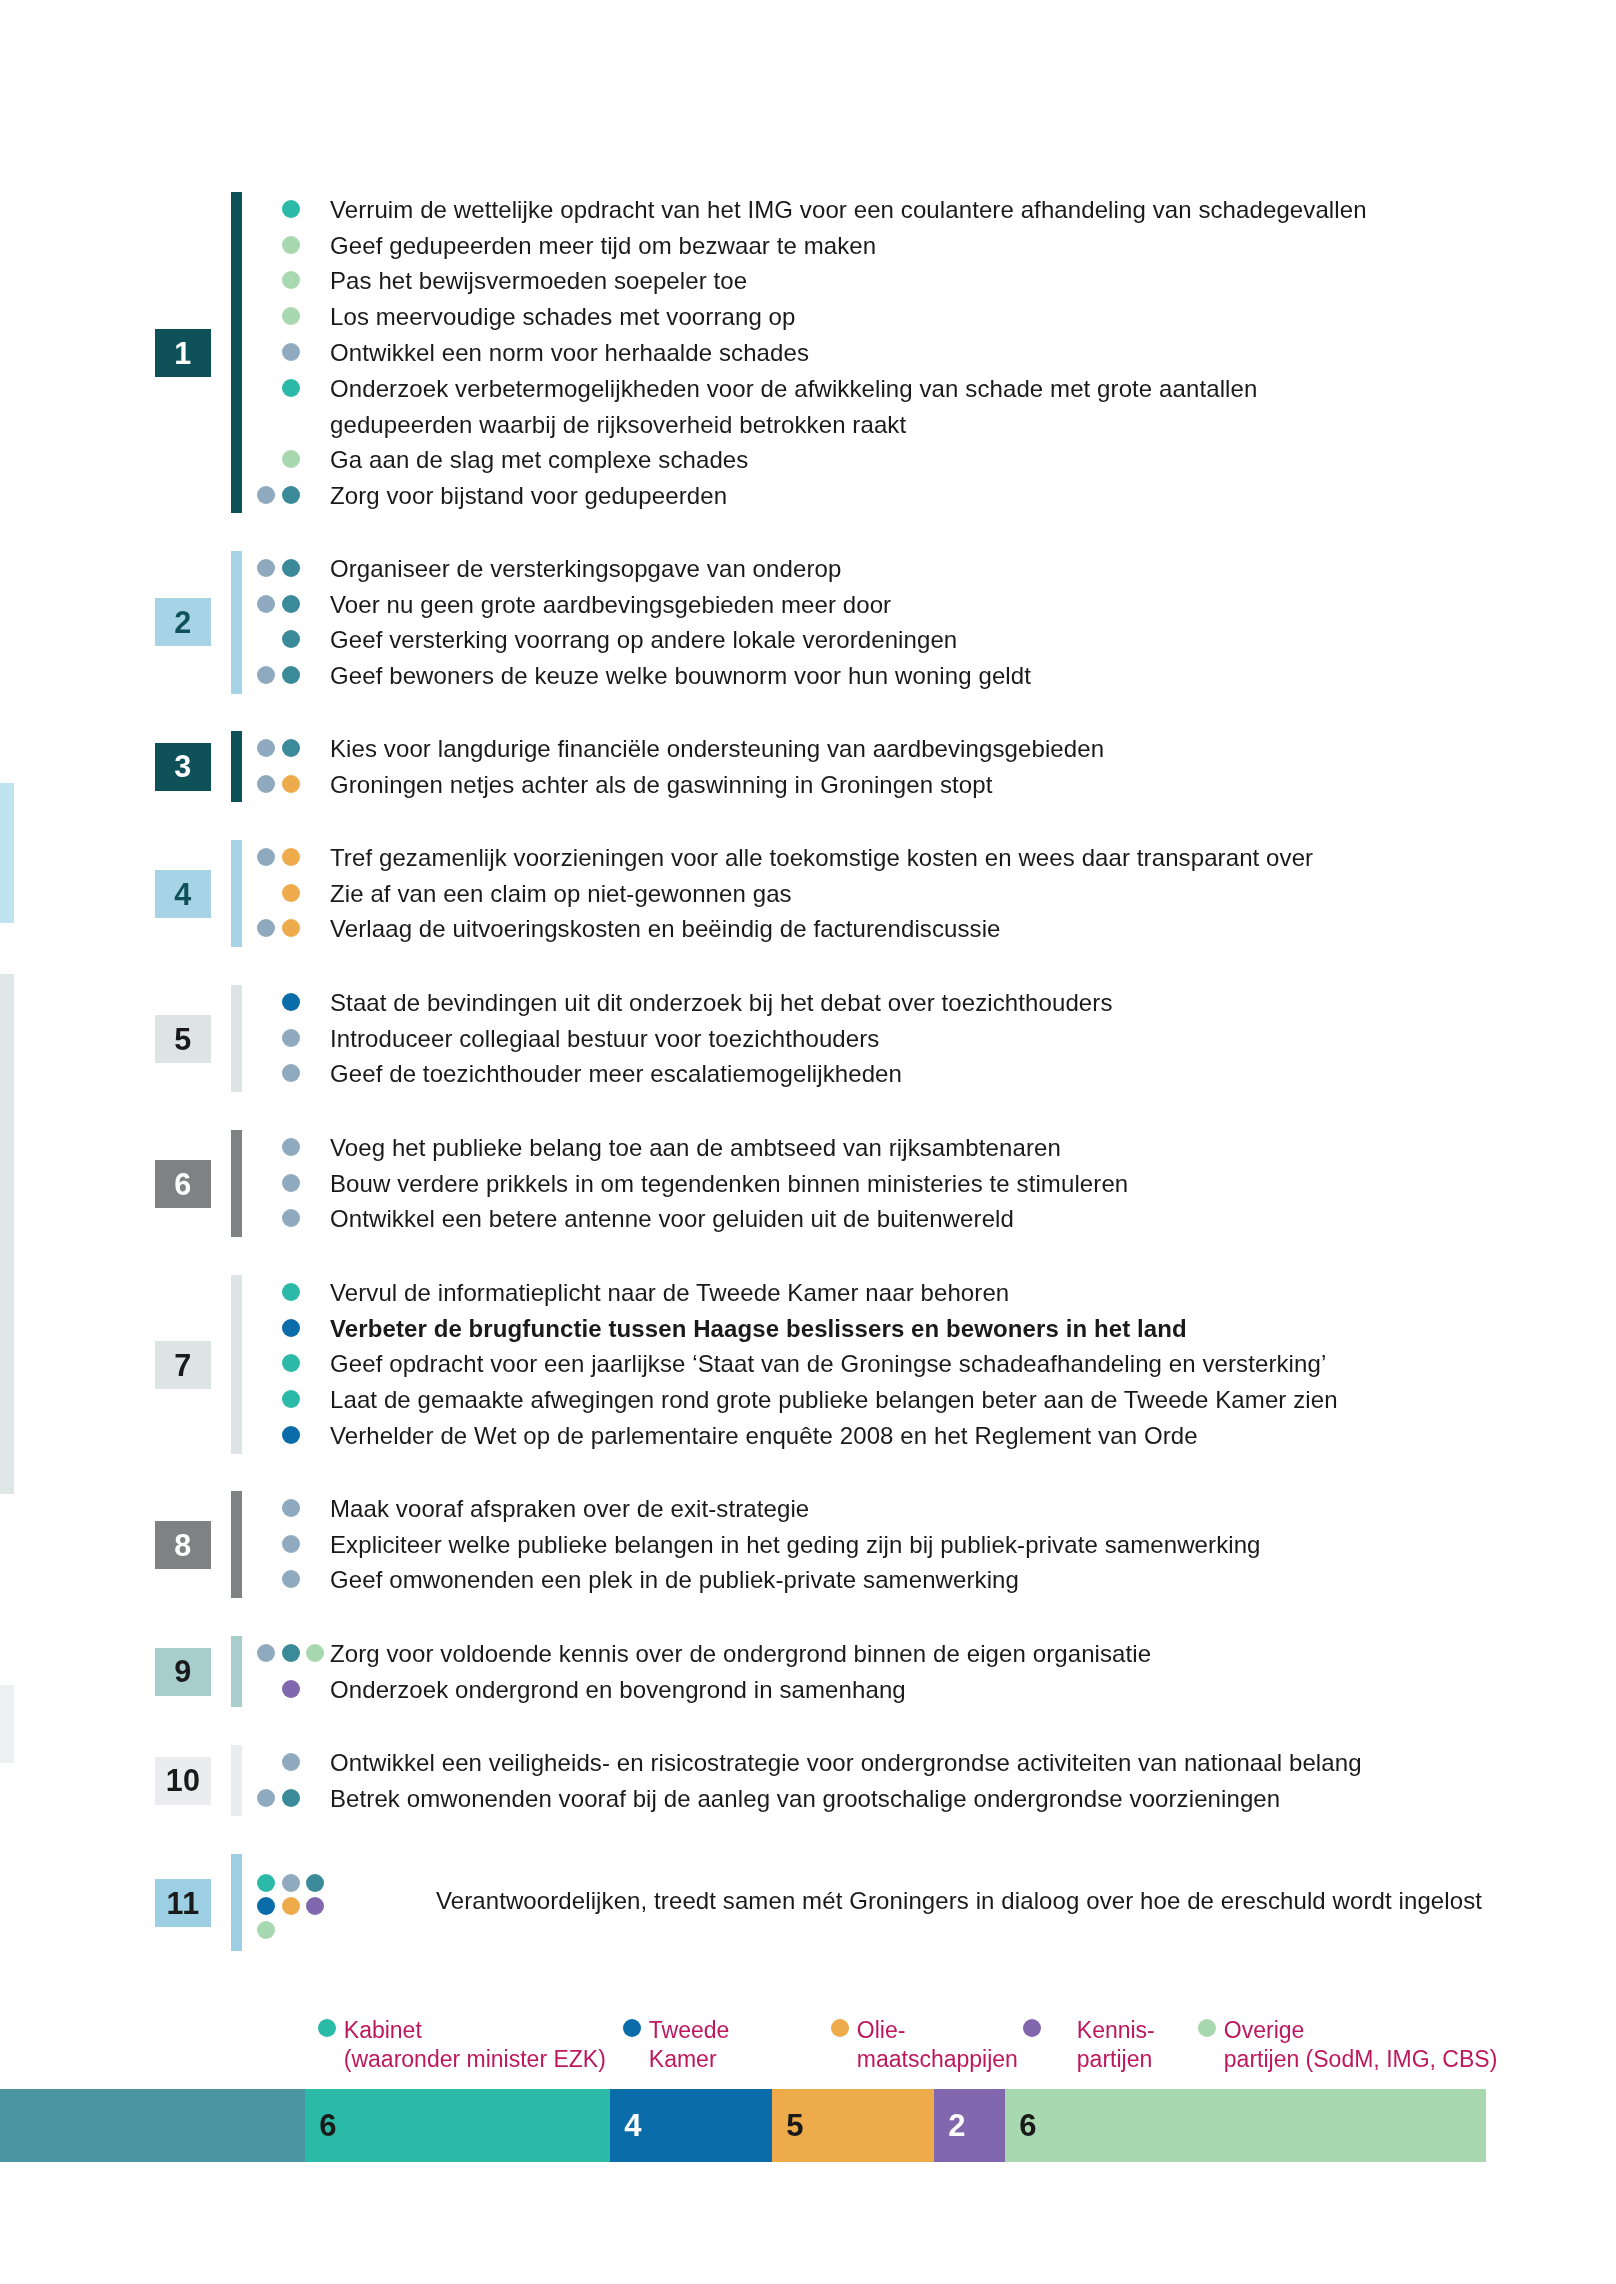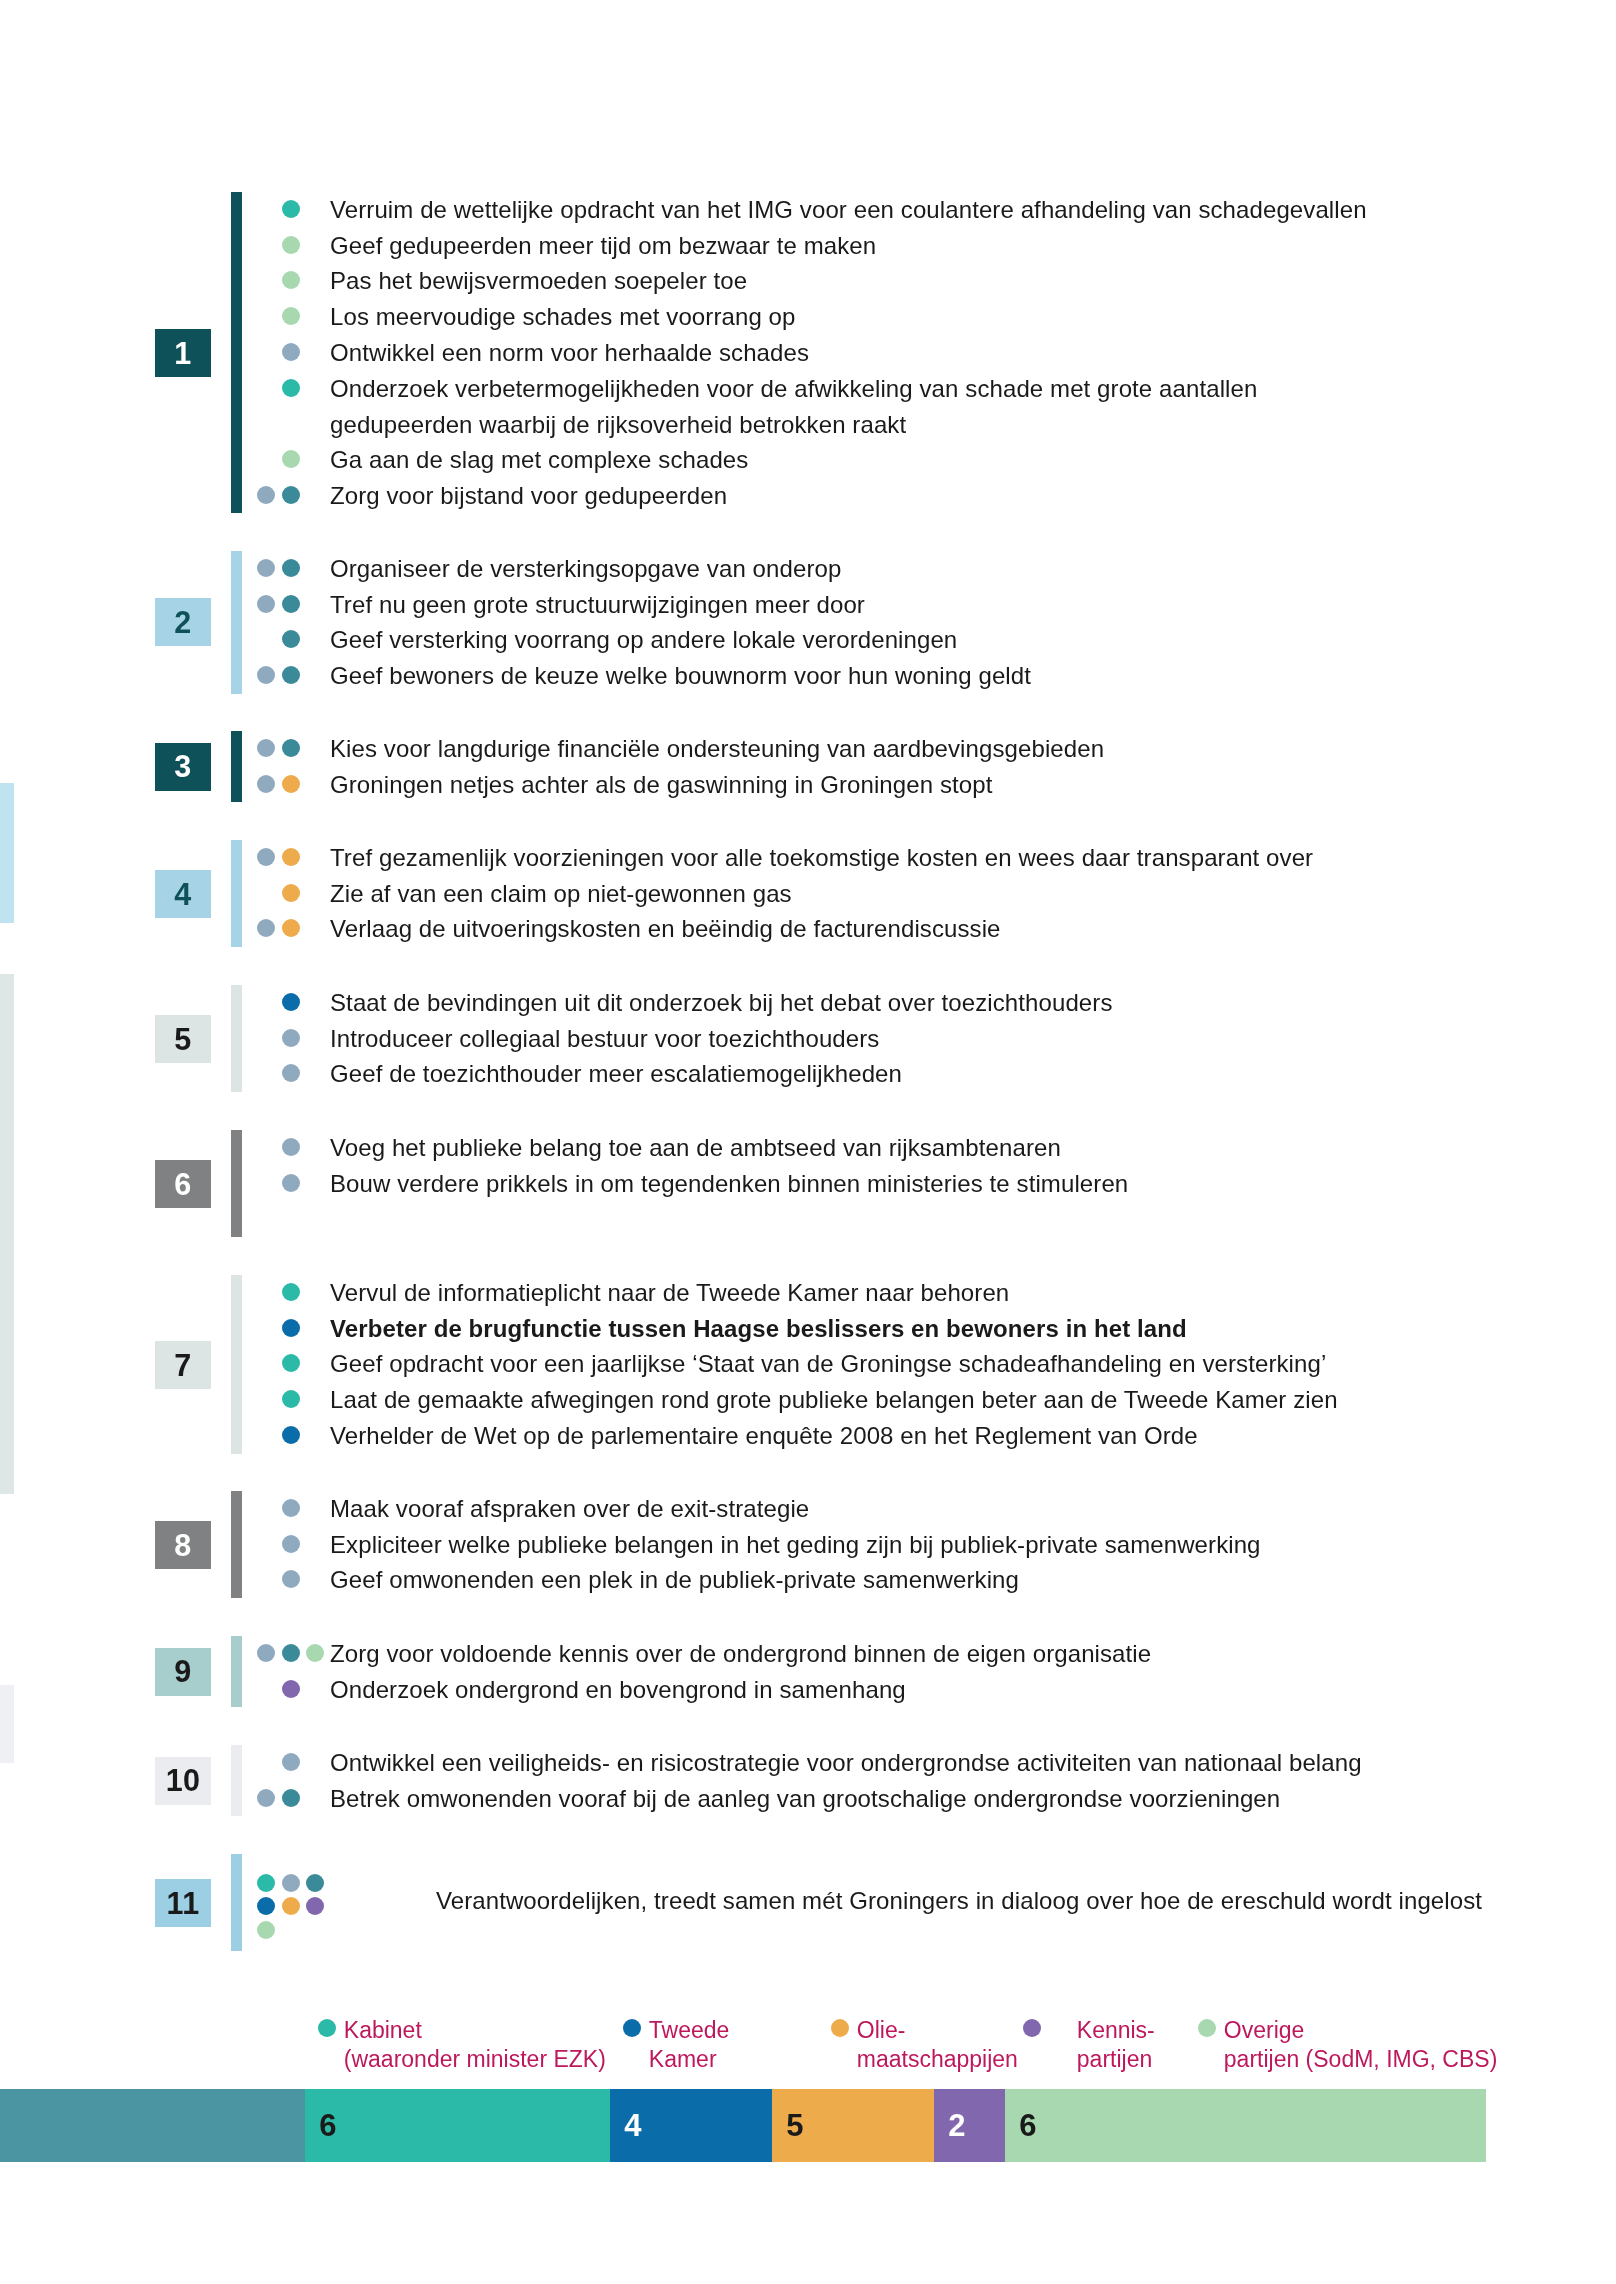--- a/index.html
+++ b/index.html
@@ -154,21 +154,21 @@
               <span class="dot p0" style="background: rgb(143, 169, 191);"></span>
               <span class="dot p1" style="background: rgb(59, 138, 154);"></span>
             </div>
             <div class="itext">Organiseer de versterkingsopgave van onderop</div>
           </div>
           <div class="item" style="position: absolute; top: 36px; left: 0px; width: 1331px; height: 36px;">
             <div class="dots">
               <span class="dot p0" style="background: rgb(143, 169, 191);"></span>
               <span class="dot p1" style="background: rgb(59, 138, 154);"></span>
             </div>
-            <div class="itext">Tref nu geen grote structuurwijzigingen meer door</div>
+            <div class="itext">Voer nu geen grote aardbevingsgebieden meer door</div>
           </div>
           <div class="item" style="position: absolute; top: 71px; left: 0px; width: 1331px; height: 36px;">
             <div class="dots">
               <span class="dot p1" style="background: rgb(59, 138, 154);"></span>
             </div>
             <div class="itext">Geef versterking voorrang op andere lokale verordeningen</div>
           </div>
           <div class="item" style="position: absolute; top: 107px; left: 0px; width: 1331px; height: 36px;">
             <div class="dots">
               <span class="dot p0" style="background: rgb(143, 169, 191);"></span>
@@ -256,20 +256,26 @@
             <div class="dots">
               <span class="dot p1" style="background: rgb(143, 169, 191);"></span>
             </div>
             <div class="itext">Voeg het publieke belang toe aan de ambtseed van rijksambtenaren</div>
           </div>
           <div class="item" style="position: absolute; top: 36px; left: 0px; width: 1331px; height: 36px;">
             <div class="dots">
               <span class="dot p1" style="background: rgb(143, 169, 191);"></span>
             </div>
             <div class="itext">Bouw verdere prikkels in om tegendenken binnen ministeries te stimuleren</div>
+          </div>
+          <div class="item" style="position: absolute; top: 71px; left: 0px; width: 1331px; height: 36px;">
+            <div class="dots">
+              <span class="dot p1" style="background: rgb(143, 169, 191);"></span>
+            </div>
+            <div class="itext">Ontwikkel een betere antenne voor geluiden uit de buitenwereld</div>
           </div>
         </div>
       </div>
       <div class="section" style="top: 1275px; height: 179px;">
         <div class="spine" style="top: 0px; height: 179px; background: rgb(221, 228, 228);"></div>
         <div class="numbox" style="left: 155px; top: 66px; background: rgb(221, 228, 228); color: rgb(26, 26, 26);">7</div>
         <div class="items" style="height: 179px;">
           <div class="item" style="position: absolute; top: 0px; left: 0px; width: 1331px; height: 36px;">
             <div class="dots">
               <span class="dot p1" style="background: rgb(43, 186, 168);"></span>

